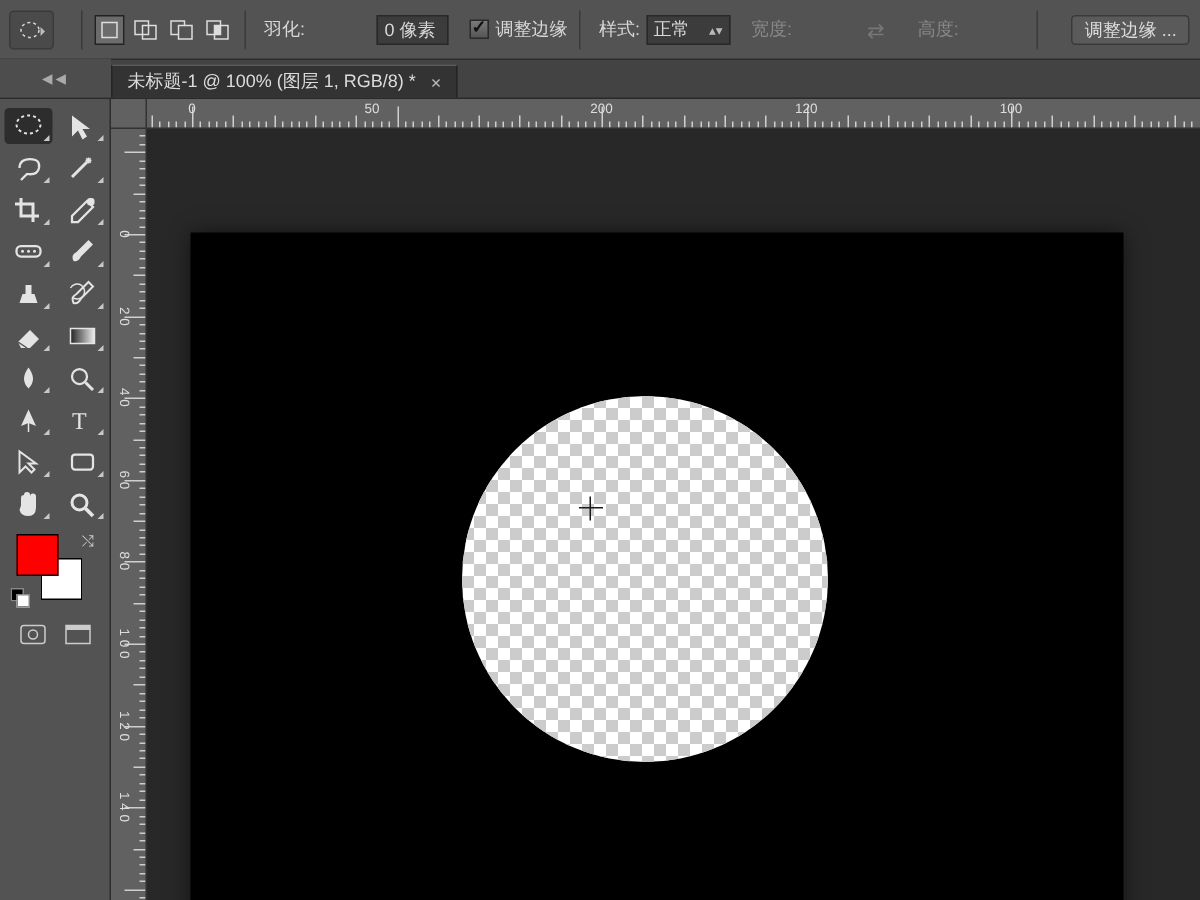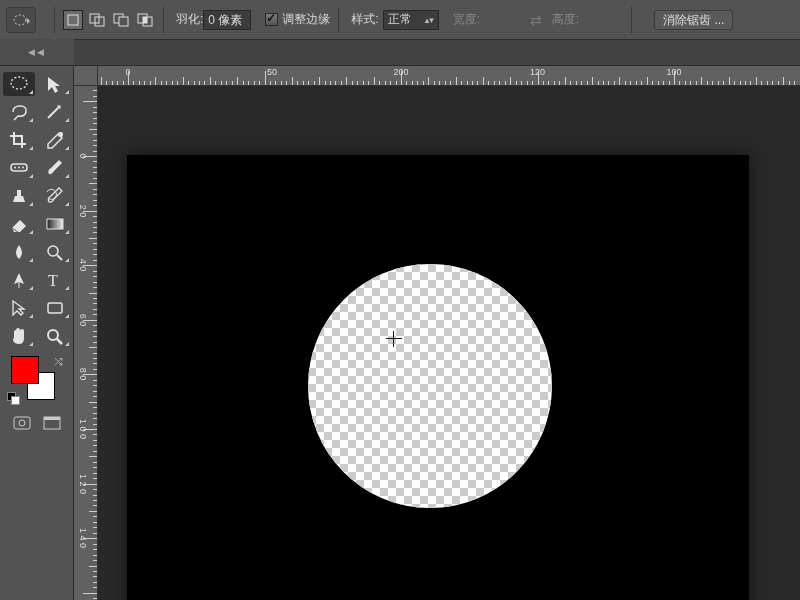--- a/index.html
+++ b/index.html
@@ -8,21 +8,21 @@
   .options-bar{position:absolute;left:0;top:0;width:800px;height:40px;background:#535353;border-bottom:1px solid #2d2d2d;display:flex;align-items:center;padding:0 6px;}
   .tool-preset{width:30px;height:26px;border:1px solid #3a3a3a;background:#4a4a4a;border-radius:3px;display:flex;align-items:center;justify-content:center;margin-right:10px;}
   .tool-preset svg{display:block;}
   .sep{width:1px;height:26px;background:#3a3a3a;margin:0 8px;}
   .shape-grp{display:flex;gap:4px;align-items:center;}
   .shape-btn{width:20px;height:20px;display:flex;align-items:center;justify-content:center;border:1px solid transparent;}
   .shape-btn.sel{border:1px solid #222;background:#6b6b6b;}
   .shape-btn svg{display:block;}
   .opt-label{color:#d8d8d8;margin-left:4px;}
   .opt-input{height:20px;line-height:20px;background:#3c3c3c;border:1px solid #282828;color:#d8d8d8;padding:0 4px;font-size:12px;}
-  .feather-input{width:48px;}
+  .feather-input{width:48px;margin-left:48px;}
   .chk{width:13px;height:13px;border:1px solid #2a2a2a;background:linear-gradient(#7a7a7a,#555);position:relative;margin-left:14px;}
   .chk::after{content:"✓";position:absolute;left:0;top:-3px;color:#111;font-size:12px;font-weight:bold;}
   .style-select{width:56px;height:20px;background:#3c3c3c;border:1px solid #282828;color:#d8d8d8;padding:0 4px;display:flex;align-items:center;justify-content:space-between;margin-left:4px;}
   .style-select span.caret{font-size:9px;color:#bbb;}
   .dim-input{width:44px;background:transparent;border:none;color:#777;}
   .dim-label{color:#888;margin-left:14px;}
   .swap-arrows{margin:0 6px;color:#777;font-size:14px;}
   .refine{height:20px;line-height:18px;padding:0 8px;background:#5a5a5a;border:1px solid #3a3a3a;border-radius:3px;color:#ddd;margin-left:14px;}
   
   .tab-shelf{position:absolute;left:0;top:40px;width:800px;height:26px;background:#434343;border-bottom:1px solid #2a2a2a;display:flex;align-items:flex-end;}
@@ -117,30 +117,34 @@
   <span class="opt-label" style="margin-left:4px">调整边缘</span>
   <div class="sep"></div>
   <span class="opt-label">样式:</span>
   <div class="style-select">
     <span>正常</span>
     <span class="caret">▴▾</span>
   </div>
   <span class="dim-label">宽度:</span>
   <input class="opt-input dim-input" disabled="" value="" style="">
   <span class="swap-arrows">⇄</span>
-  <span class="dim-label" style="margin-left:4px">高度:</span>
+  <span class="dim-label" style="margin-left:16px">高度:</span>
   <input class="opt-input dim-input" disabled="" value="" style="">
   <div class="sep"></div>
-  <div class="refine">消除锯齿 ...</div>
+  <div class="refine">调整边缘 ...</div>
 </div>
 
 <div class="tab-shelf">
   <div class="collapser">
       <span>◀◀</span>
     </div>
+  <div class="doc-tab">
+    <span>未标题-1 @ 100% (图层 1, RGB/8) *</span>
+    <span class="close">×</span>
+  </div>
 </div>
 
 <div class="tools">
   <div class="tools-grid" id="tools-grid">
       <div class="tool sel">
         <svg width="22" height="20">
           <defs>
             <linearGradient id="g1">
               <stop offset="0" stop-color="#222"></stop>
               <stop offset="1" stop-color="#eee"></stop>
@@ -440,21 +444,21 @@
       <div class="tick" style="left: 117.36px; height: 4px;"></div>
       <div class="tick" style="left: 122.82px; height: 4px;"></div>
       <div class="tick" style="left: 128.28px; height: 4px;"></div>
       <div class="tick" style="left: 133.74px; height: 4px;"></div>
       <div class="tick" style="left: 139.2px; height: 8px;"></div>
       <div class="tick" style="left: 144.66px; height: 4px;"></div>
       <div class="tick" style="left: 150.12px; height: 4px;"></div>
       <div class="tick" style="left: 155.58px; height: 4px;"></div>
       <div class="tick" style="left: 161.04px; height: 4px;"></div>
       <div class="tick" style="left: 166.5px; height: 14px;"></div>
-      <div class="major" style="left: 174px;">50</div>
+      <div class="major" style="left: 150px;">50</div>
       <div class="tick" style="left: 171.96px; height: 4px;"></div>
       <div class="tick" style="left: 177.42px; height: 4px;"></div>
       <div class="tick" style="left: 182.88px; height: 4px;"></div>
       <div class="tick" style="left: 188.34px; height: 4px;"></div>
       <div class="tick" style="left: 193.8px; height: 8px;"></div>
       <div class="tick" style="left: 199.26px; height: 4px;"></div>
       <div class="tick" style="left: 204.72px; height: 4px;"></div>
       <div class="tick" style="left: 210.18px; height: 4px;"></div>
       <div class="tick" style="left: 215.64px; height: 4px;"></div>
       <div class="tick" style="left: 221.1px; height: 8px;"></div>

